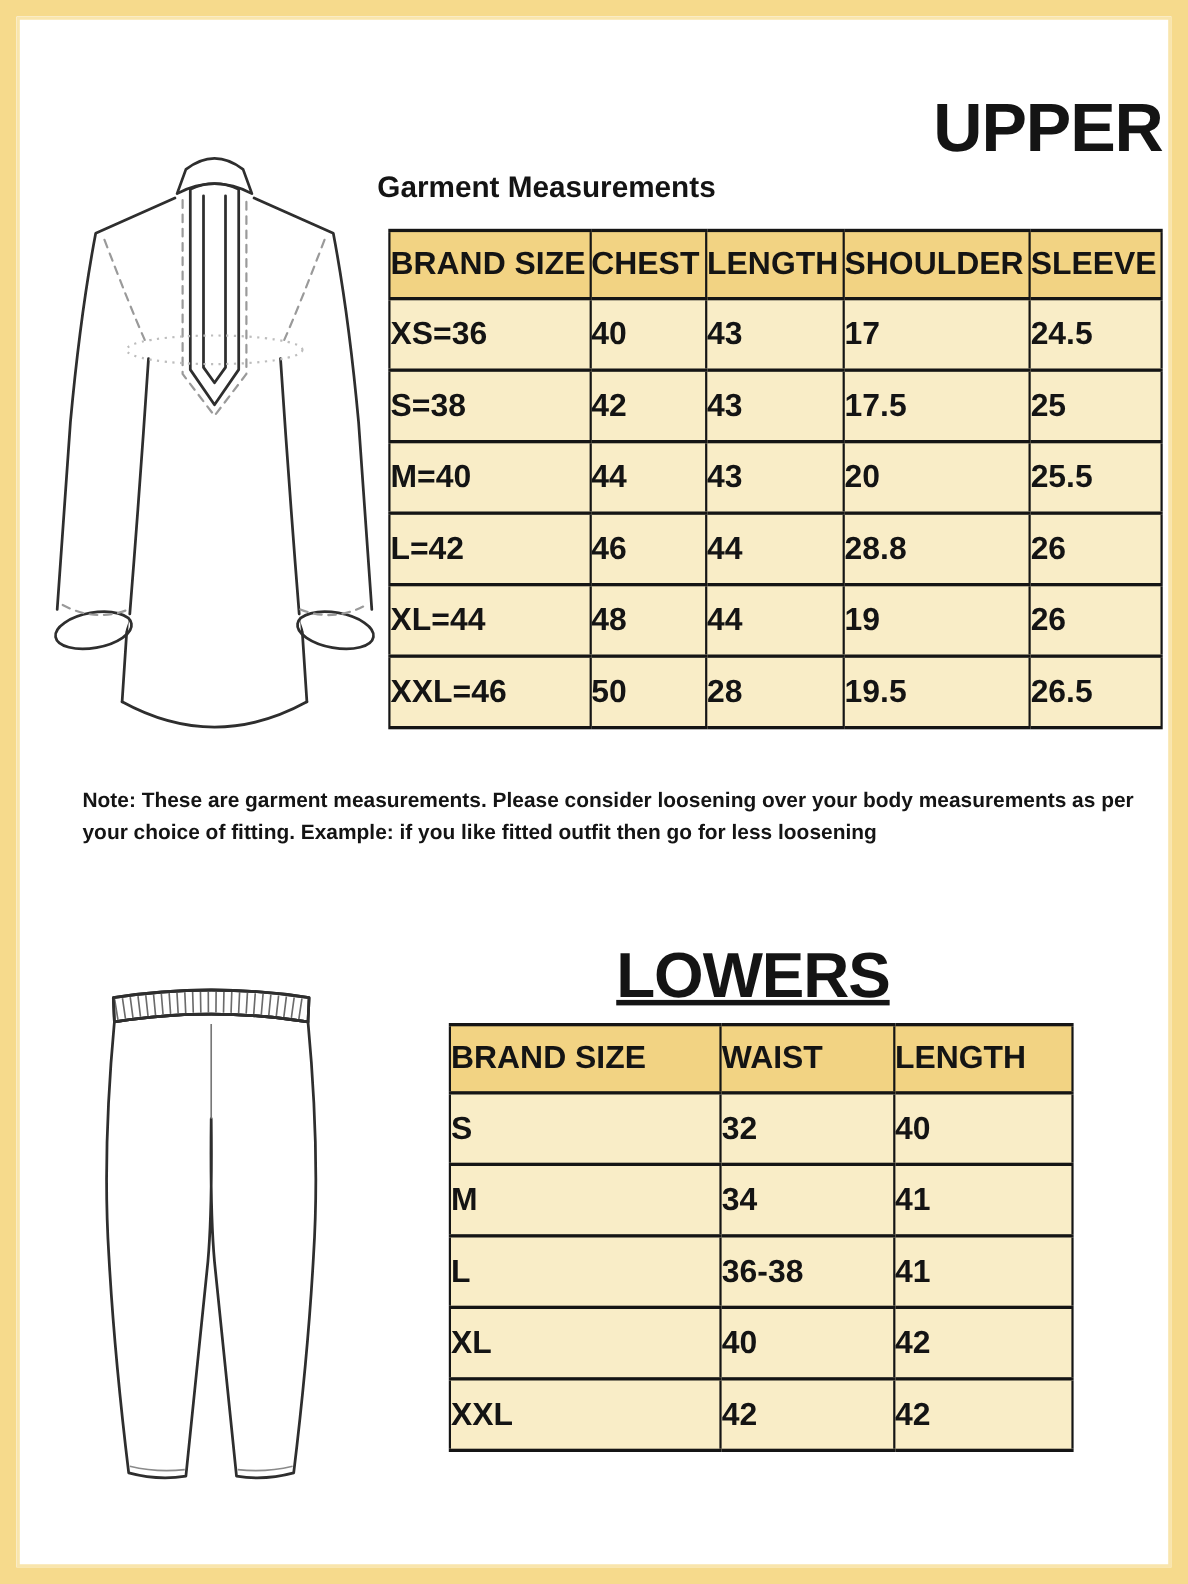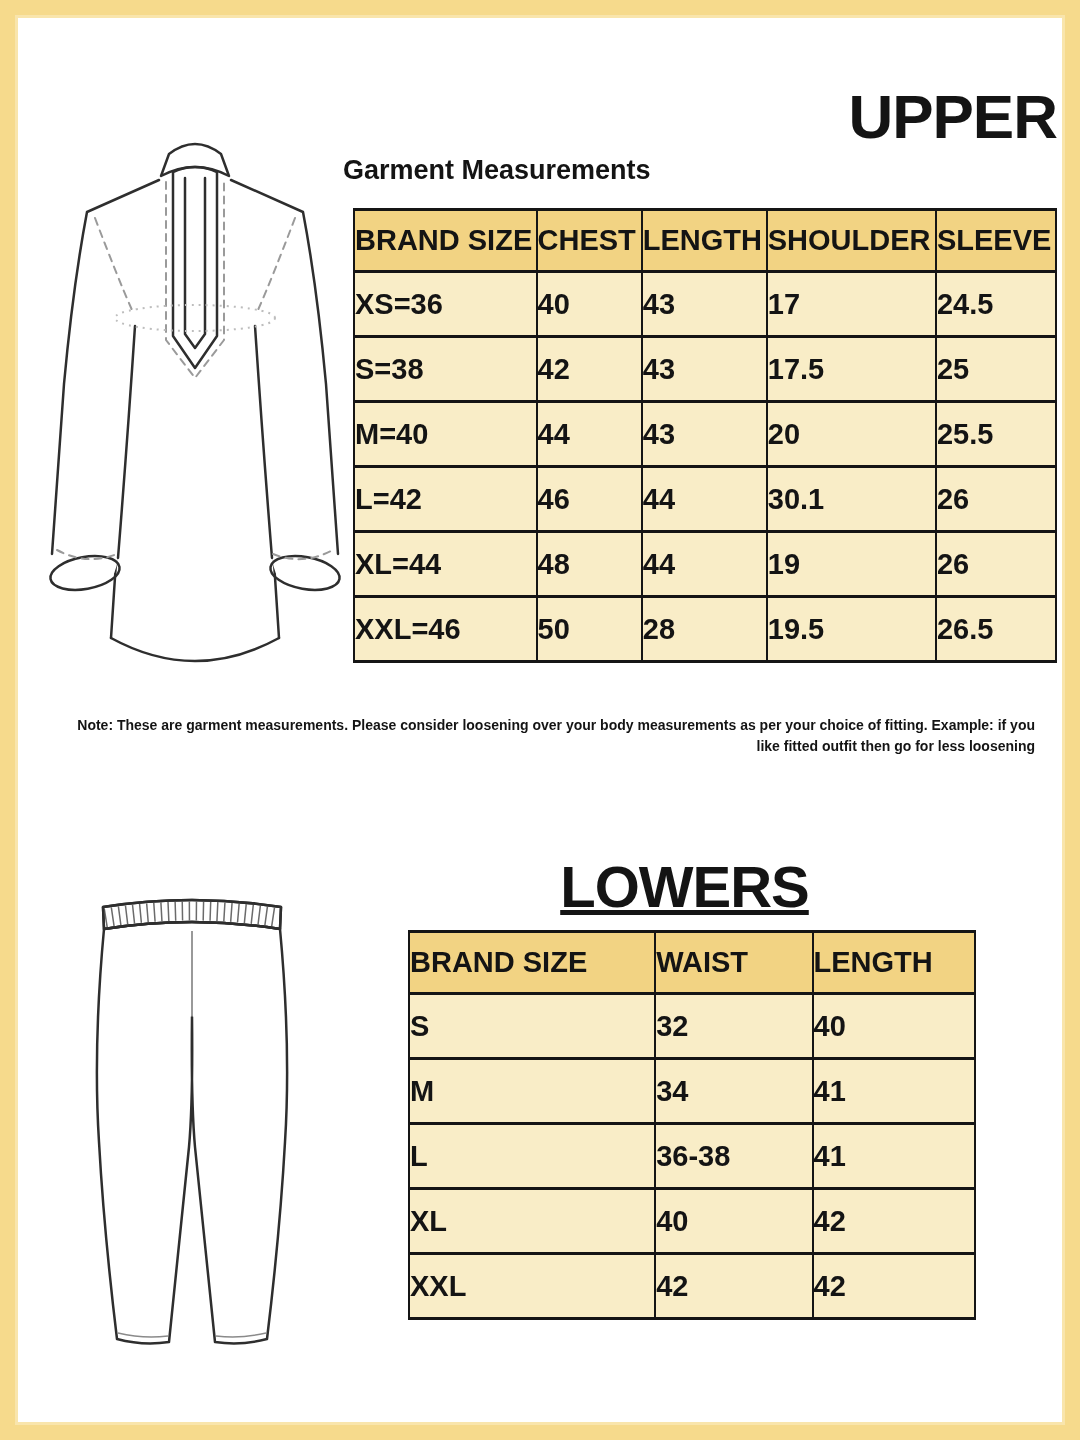--- a/index.html
+++ b/index.html
@@ -51,21 +51,21 @@
     font-size:29px;font-weight:bold;color:var(--ink);
     padding:0;
   }
   table.size-table th{background:var(--header-gold);height:62px;}
   table.size-table td{background:var(--row-cream);height:65px;}
   #upper-table{left:338px;top:193px;width:704px;}
   #lowers-table{left:393px;top:915px;width:568px;}
   
   .note{
     position:absolute;left:60px;top:700px;width:960px;
-    text-align:right;font-size:14px;font-weight:bold;line-height:1.5;
+    text-align:left;font-size:19px;font-weight:bold;line-height:1.5;
   }
   
   .kurta-art{position:absolute;left:20px;top:110px;width:320px;height:552px;}
   .pants-art{position:absolute;left:72px;top:872px;width:210px;height:465px;}
   svg .outline{fill:none;stroke:var(--sketch);stroke-width:2.5;stroke-linecap:round;stroke-linejoin:round;}
   svg .fillw{fill:#ffffff;stroke:none;}
   svg .dash{fill:none;stroke:var(--sketch-dash);stroke-width:2;stroke-dasharray:7 6;stroke-linecap:round;}
   svg .dots{fill:none;stroke:#bdbdbd;stroke-width:2;stroke-dasharray:2 5;}
 </style>
 </head>
@@ -143,21 +143,21 @@
         <td>M=40</td>
         <td>44</td>
         <td>43</td>
         <td>20</td>
         <td>25.5</td>
       </tr>
       <tr>
         <td>L=42</td>
         <td>46</td>
         <td>44</td>
-        <td>30.1</td>
+        <td>28.8</td>
         <td>26</td>
       </tr>
       <tr>
         <td>XL=44</td>
         <td>48</td>
         <td>44</td>
         <td>19</td>
         <td>26</td>
       </tr>
       <tr>

